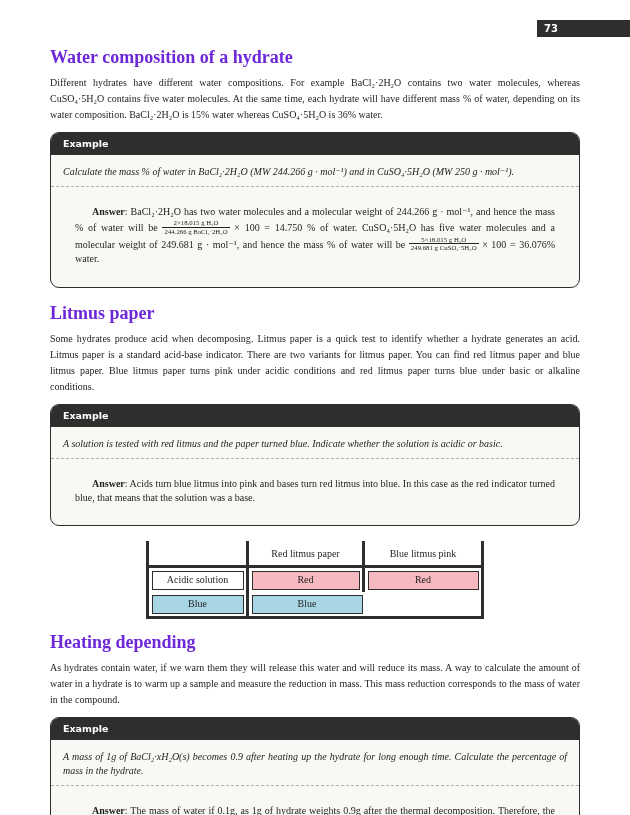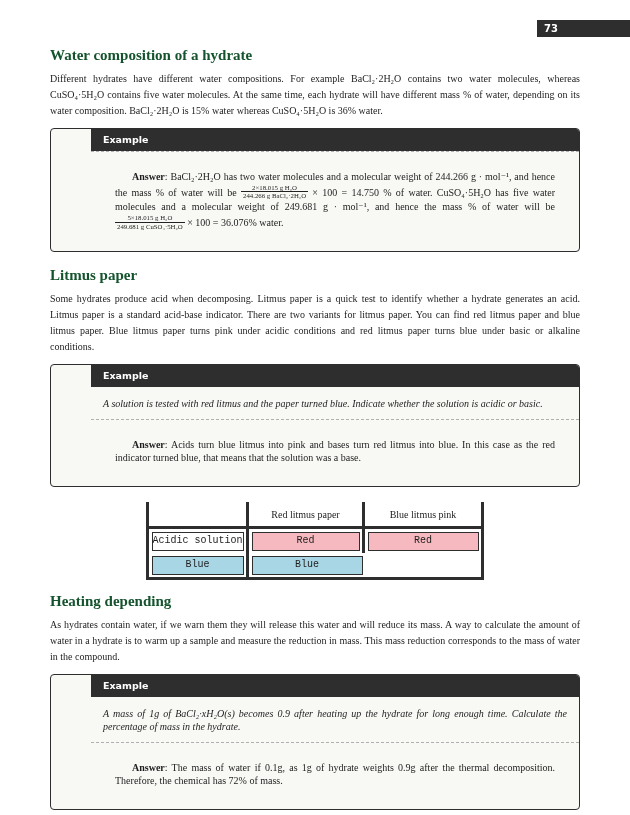--- a/index.html
+++ b/index.html
@@ -17,35 +17,34 @@
     color:var(--body-text);
   }
   .page{position:relative;width:630px;height:571px;padding:0 50px;}
   .page-badge{
     position:absolute;top:20px;right:0;width:93px;height:17px;
     background:var(--accent-dark);color:#ffffff;
     font-family:"DejaVu Sans","Liberation Sans",sans-serif;
     font-weight:bold;font-size:10px;line-height:17px;padding-left:7px;
   }
   h2.sec-title{
-    font-size:15px;font-weight:bold;margin:0 0 7px 0;color:#14532d;
+    font-size:18px;font-weight:bold;margin:0 0 7px 0;color:#6d28d9;
   }
   .sec-title.first{padding-top:47px;}
   .sec-title.later{margin-top:7px;}
   p.body-text{
     font-size:10px;line-height:16px;text-align:justify;margin:0 0 9px 0;
   }
   
   .example-box{
     border:1.5px solid var(--accent-dark);
-    border-radius:4px;
+    border-radius:9px;
     background:var(--box-bg);
     overflow:hidden;
     margin:5px 0 15px 0;
-    padding-left:40px;
   }
   .example-box .ex-header{
     background:var(--accent-dark);color:#ffffff;
     font-family:"DejaVu Sans","Liberation Sans",sans-serif;
     font-weight:bold;font-size:9.5px;
     padding:5px 12px 6px 12px;
   }
   .ex-question{
     font-style:italic;font-size:10px;line-height:13.4px;
     padding:10px 12px 8px 12px;margin:0;text-align:justify;
@@ -69,40 +68,41 @@
     width:338px;margin:8px auto 13px auto;
     border-left:3px solid var(--accent-dark);
     border-right:3px solid var(--accent-dark);
     border-bottom:3px solid var(--accent-dark);
     font-size:10px;
   }
   .lt-row{display:grid;grid-template-columns:100px 1fr 1fr;}
   .lt-row > div:not(:last-child){border-right:3px solid var(--accent-dark);}
   .lt-header{border-bottom:3px solid var(--accent-dark);}
   .lt-header .lt-hcell{padding:7px 0 6px 0;text-align:center;background:#ffffff;}
-  .lt-cell-wrap{background:#ffffff;padding:2.5px;font-family:Liberation Mono, monospace;}
+  .lt-cell-wrap{background:#ffffff;padding:2.5px;}
   .lt-inner{
     border:1px solid var(--accent-dark);
     text-align:center;padding:2.5px 0 3.5px 0;background:#ffffff;
   }
   .lt-inner.pink{background:var(--cell-pink);text-align:center;}
   .lt-inner.blue{background:var(--cell-blue);}
 </style>
 </head>
 <body>
 
 <div class="page">
 
   <div class="page-badge">73</div>
 
   <h2 class="sec-title first">Water composition of a hydrate</h2>
   <p class="body-text">Different hydrates have different water compositions. For example BaCl₂·2H₂O contains two water molecules, whereas CuSO₄·5H₂O contains five water molecules. At the same time, each hydrate will have different mass % of water, depending on its water composition. BaCl₂·2H₂O is 15% water whereas CuSO₄·5H₂O is 36% water.</p>
 
   <div class="example-box">
     <div class="ex-header">Example</div>
+    <p class="ex-question">Calculate the mass % of water in BaCl₂·2H₂O (MW 244.266 g · mol⁻¹) and in CuSO₄·5H₂O (MW 250 g · mol⁻¹).</p>
     <hr class="ex-divider">
     <p class="ex-answer"><b>Answer</b><span>: BaCl₂·2H₂O has two water molecules and a molecular weight of 244.266 g · mol⁻¹, and hence the mass % of water will be </span><span class="frac"><span class="num">2×18.015 g H₂O</span><span class="den">244.266 g BaCl₂·2H₂O</span></span><span> × 100 = 14.750 % of water. CuSO₄·5H₂O has five water molecules and a molecular weight of 249.681 g · mol⁻¹, and hence the mass % of water will be </span><span class="frac"><span class="num">5×18.015 g H₂O</span><span class="den">249.681 g CuSO₄·5H₂O</span></span><span> × 100 = 36.076% water.</span></p>
   </div>
 
   <h2 class="sec-title later">Litmus paper</h2>
   <p class="body-text">Some hydrates produce acid when decomposing. Litmus paper is a quick test to identify whether a hydrate generates an acid. Litmus paper is a standard acid-base indicator. There are two variants for litmus paper. You can find red litmus paper and blue litmus paper. Blue litmus paper turns pink under acidic conditions and red litmus paper turns blue under basic or alkaline conditions.</p>
 
   <div class="example-box">
     <div class="ex-header">Example</div>
     <p class="ex-question">A solution is tested with red litmus and the paper turned blue. Indicate whether the solution is acidic or basic.</p>

